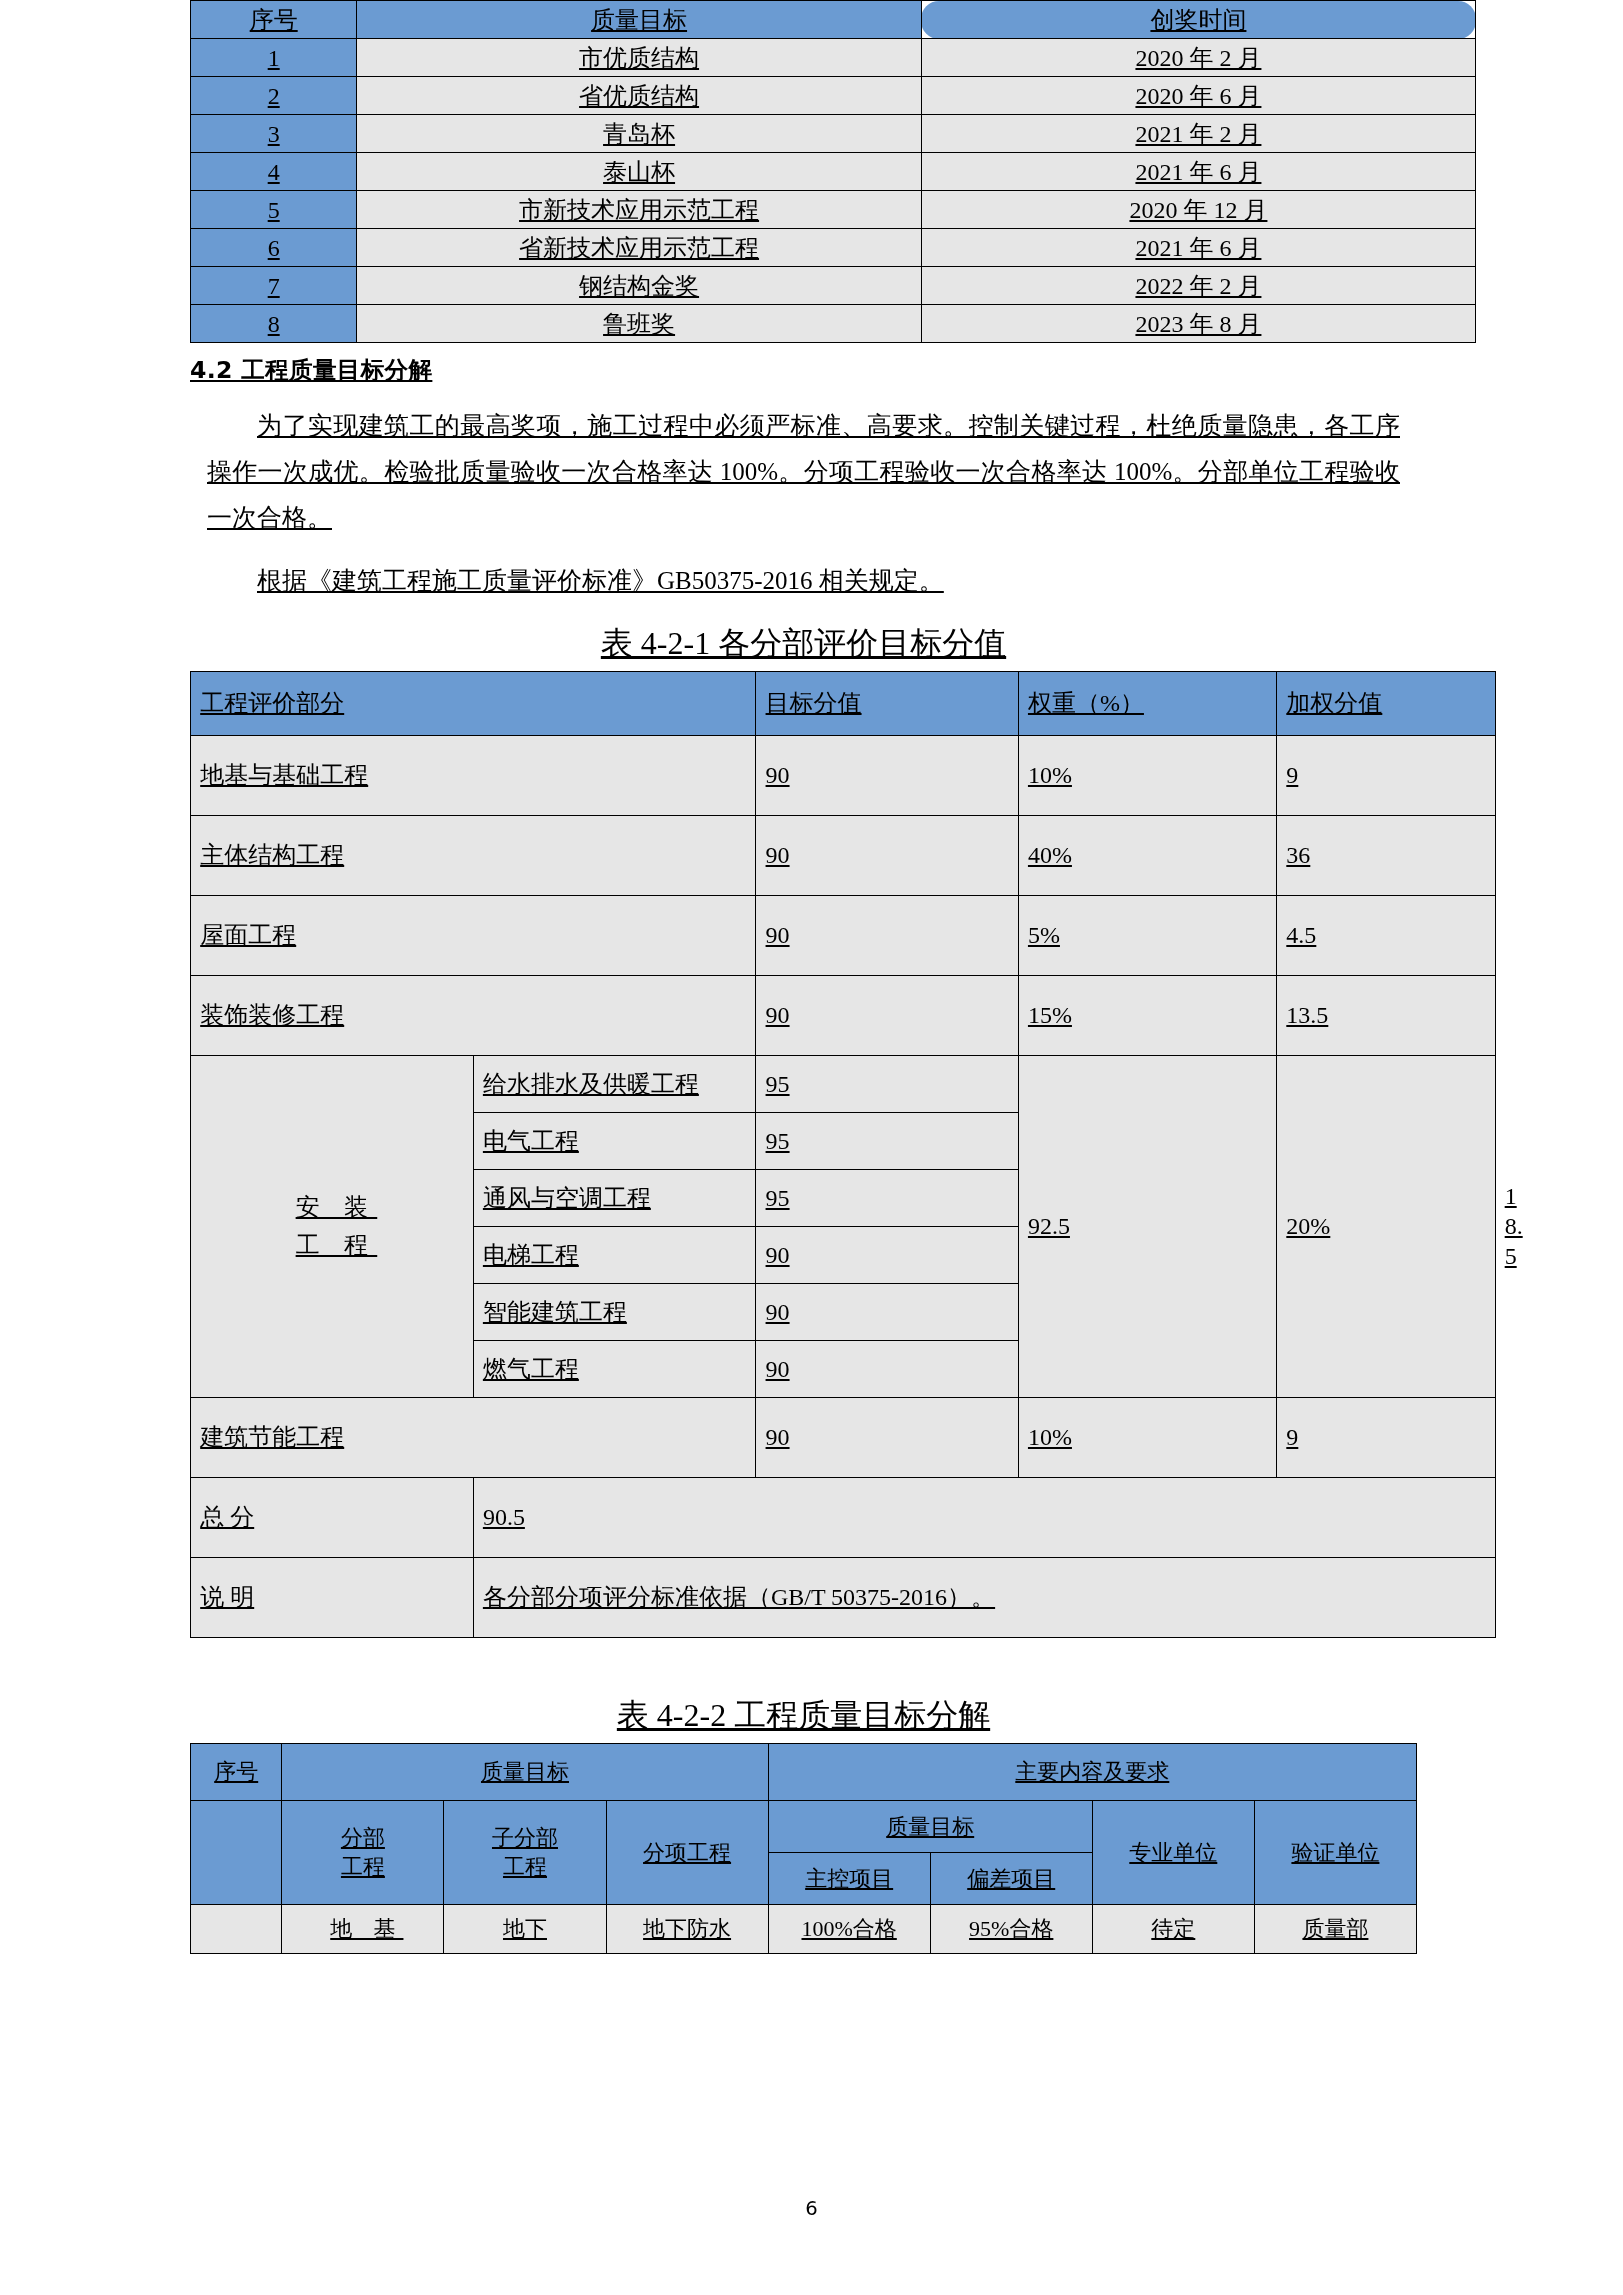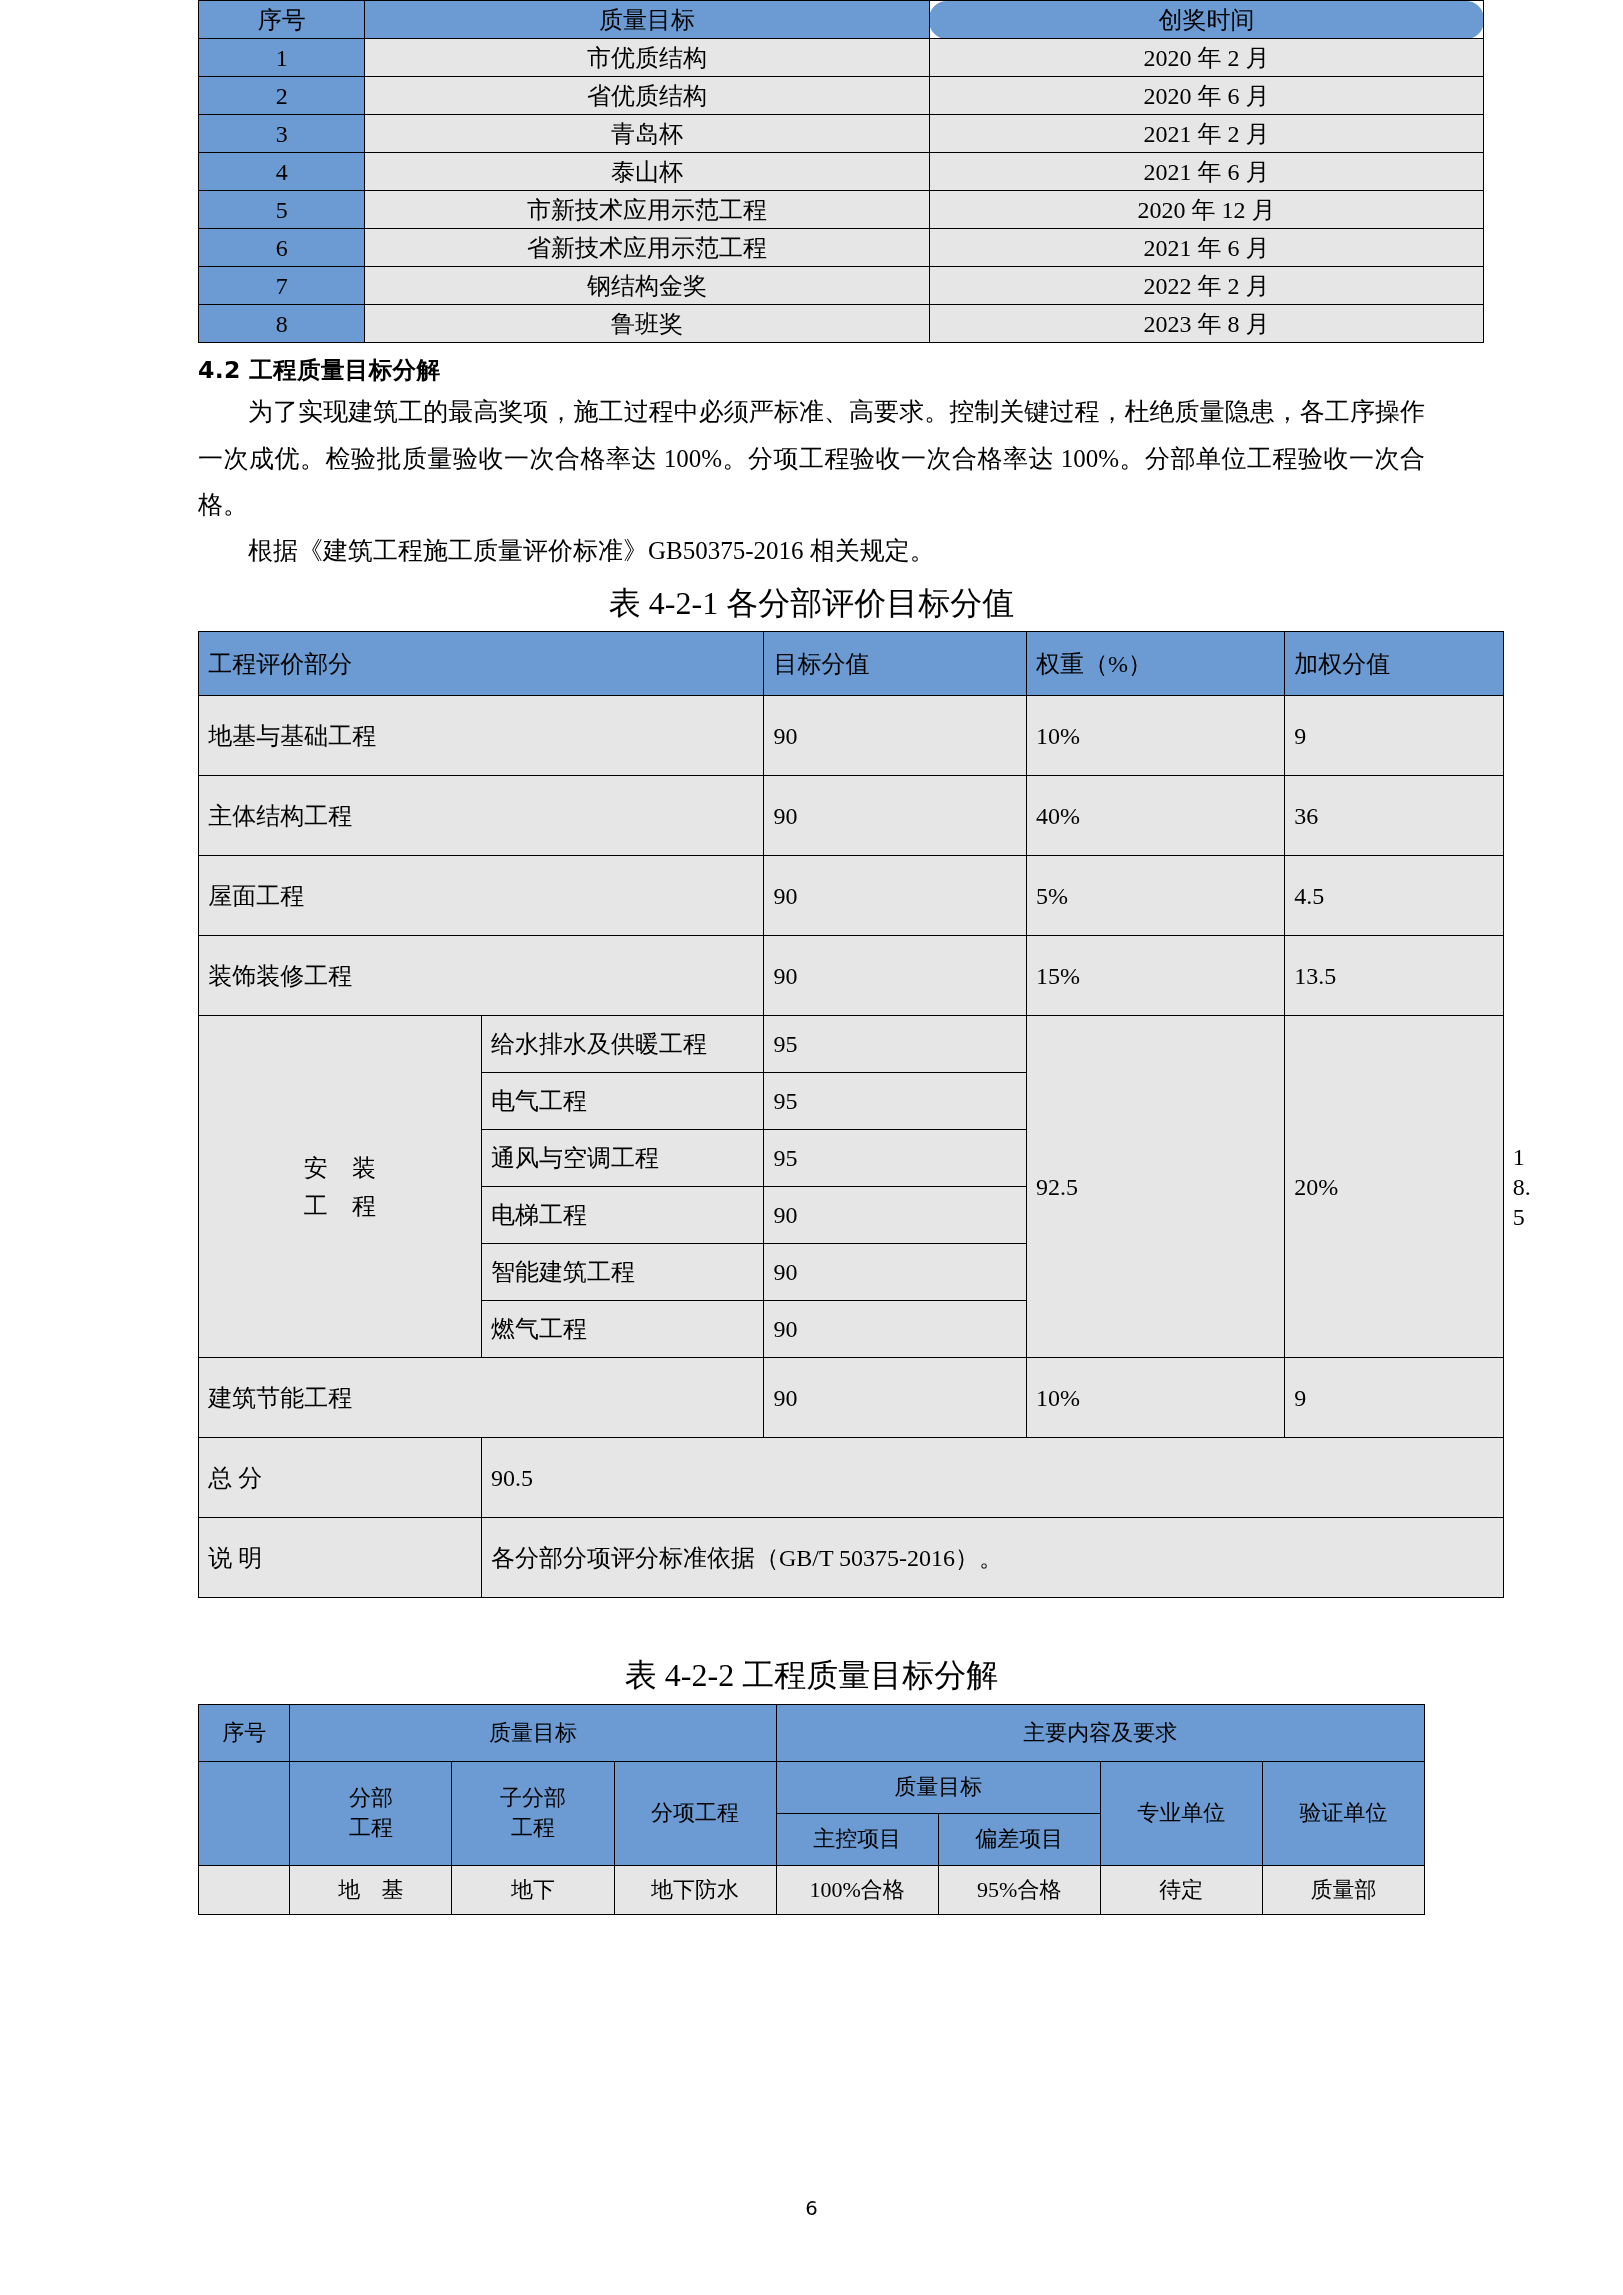--- a/index.html
+++ b/index.html
@@ -15,23 +15,24 @@
     position: relative;
     width: 1623px;
     height: 2295px;
     background: #ffffff;
     box-sizing: border-box;
     padding: 0;
     overflow: hidden;
   }
   .content {
     position: absolute;
-    left: 198px;
+    left: 190px;
     top: 0;
     width: 1227px;
+    text-decoration: underline;
   }
 
   
   table.doc-table {
     border-collapse: collapse;
     width: 1227px;
     table-layout: fixed;
   }
   table.doc-table td, table.doc-table th {
     border: 1.3px solid #000000;
@@ -66,21 +67,21 @@
     font-family: "DejaVu Sans", "Liberation Sans", sans-serif;
     font-size: 23.6px;
     font-weight: bold;
     margin: 10.5px 0 3.9px 0;
     letter-spacing: 0.3px;
   }
   .para {
     font-size: 25px;
     line-height: 1.85;
     text-indent: 50px;
-    margin: 0;
+    margin: 17px;
     text-align: justify;
   }
   .tbl-caption {
     font-size: 32px;
     text-align: center;
     margin: 7.9px 0 5.2px 0;
   }
 
   
   #score-table td { height: 63px; }

